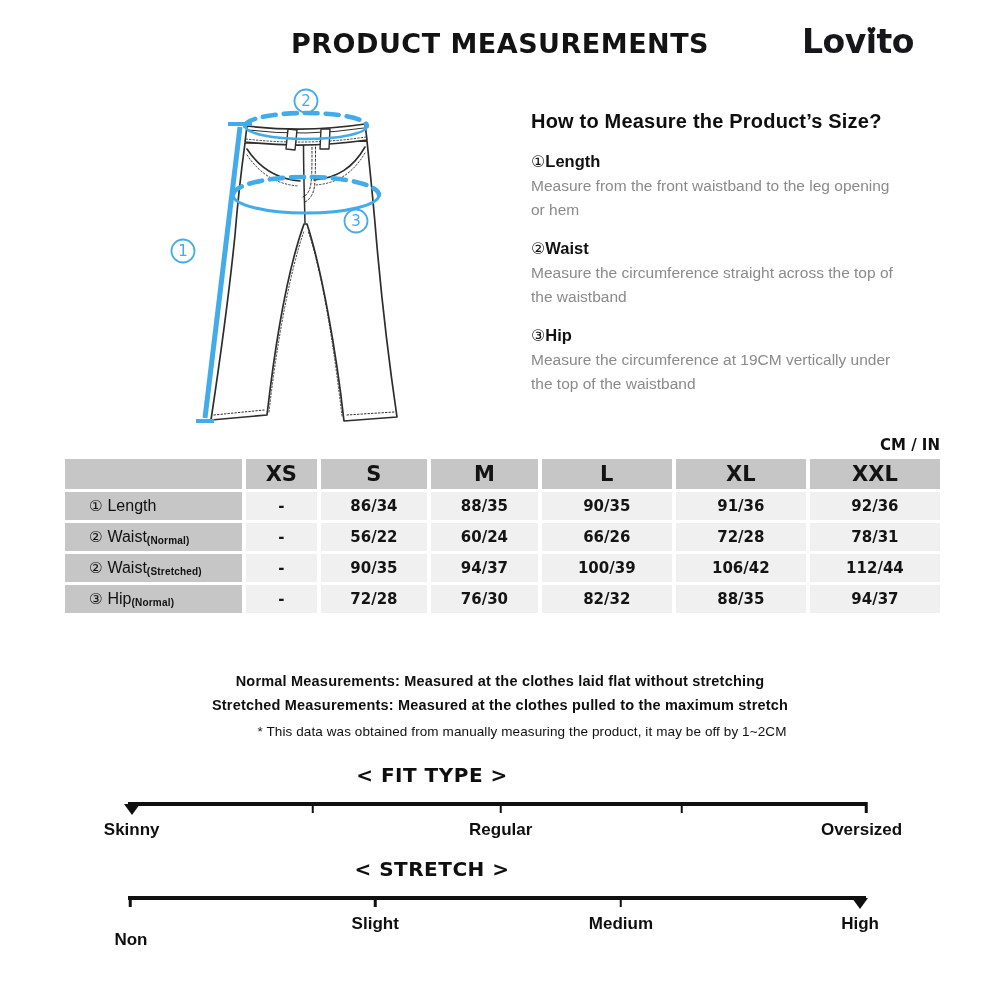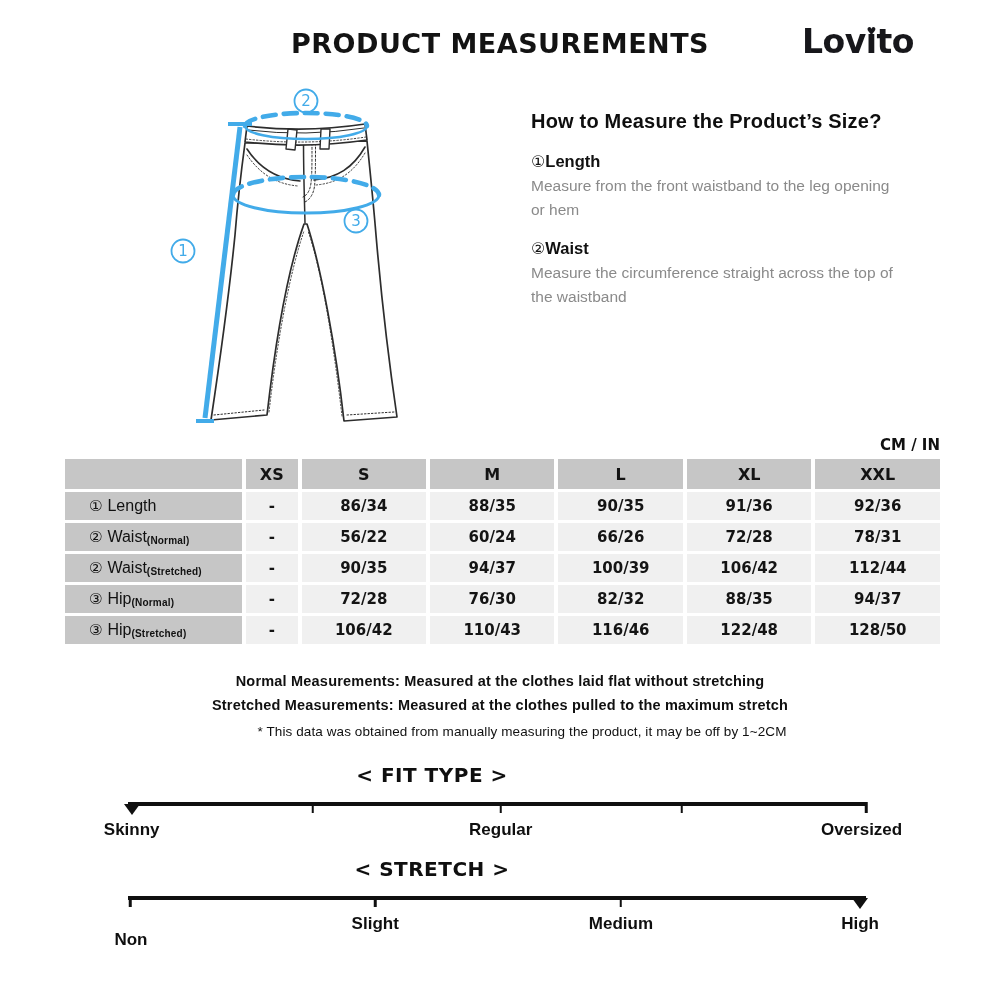--- a/index.html
+++ b/index.html
@@ -25,21 +25,21 @@
   .howto-name{font-weight:bold;}
   .howto-desc{width:372px;font-size:15.5px;line-height:24px;color:#8a8a8a;}
 
   .units{position:absolute;top:436px;left:61px;width:879px;text-align:right;
          font-family:"DejaVu Sans",sans-serif;font-weight:bold;font-size:15px;color:#111;}
 
   .table-wrap{position:absolute;top:456px;left:61px;width:883px;}
   table{width:100%;border-collapse:separate;border-spacing:4px 3px;}
   th,td{text-align:center;vertical-align:middle;padding:0;}
   thead th{background:#c6c6c6;height:30px;
-           font-family:"DejaVu Sans",sans-serif;font-weight:bold;font-size:16px;color:#131313;}
+           font-family:"DejaVu Sans",sans-serif;font-weight:bold;font-size:21px;color:#131313;}
   thead th.corner{width:20.8%;}
   tbody th{background:#c6c6c6;height:28px;text-align:left;padding-left:24px;
            font-weight:400;font-size:16px;white-space:nowrap;color:#111;}
   tbody td{background:#f0f0f0;height:28px;
            font-family:"DejaVu Sans",sans-serif;font-weight:bold;font-size:15px;color:#141414;}
   .row-num{font-family:"DejaVu Sans",sans-serif;font-size:15px;margin-right:5px;}
   .row-sub{font-size:10px;font-weight:bold;position:relative;top:2px;letter-spacing:.2px;}
 
   .notes{position:absolute;top:669px;left:0;width:1000px;text-align:center;color:#101010;}
   .note-line{font-weight:bold;font-size:14.5px;line-height:24px;letter-spacing:.2px;}
@@ -116,20 +116,24 @@
   <div class="howto-heading">How to Measure the Product’s Size?</div>
   <div id="howto-items">
       <div class="howto-item">
         <div class="howto-label"><span class="howto-num">①</span><span class="howto-name">Length</span></div>
         <div class="howto-desc">Measure from the front waistband to the leg opening or hem</div>
       </div>
       <div class="howto-item">
         <div class="howto-label"><span class="howto-num">②</span><span class="howto-name">Waist</span></div>
         <div class="howto-desc">Measure the circumference straight across the top of the waistband</div>
       </div>
+      <div class="howto-item">
+        <div class="howto-label"><span class="howto-num">③</span><span class="howto-name">Hip</span></div>
+        <div class="howto-desc">Measure the circumference at 19CM vertically under the top of the waistband</div>
+      </div>
     </div>
 </div>
 
 <div class="units">CM / IN</div>
 
 <div class="table-wrap">
   <table>
     <thead>
         <tr id="thead-row">
           <th class="corner"></th>
@@ -171,29 +175,20 @@
         </tr>
         <tr>
           <th class="row-label"><span class="row-num">③</span><span class="row-name">Hip</span><span class="row-sub">(Normal)</span></th>
           <td class="val-cell">-</td>
           <td class="val-cell">72/28</td>
           <td class="val-cell">76/30</td>
           <td class="val-cell">82/32</td>
           <td class="val-cell">88/35</td>
           <td class="val-cell">94/37</td>
         </tr>
-        <tr>
-          <th class="row-label"><span class="row-num">③</span><span class="row-name">Hip</span><span class="row-sub">(Stretched)</span></th>
-          <td class="val-cell">-</td>
-          <td class="val-cell">106/42</td>
-          <td class="val-cell">110/43</td>
-          <td class="val-cell">116/46</td>
-          <td class="val-cell">122/48</td>
-          <td class="val-cell">128/50</td>
-        </tr>
       </tbody>
   </table>
 </div>
 
 <div class="notes">
   <div class="note-line">Normal Measurements: Measured at the clothes laid flat without stretching</div>
   <div class="note-line">Stretched  Measurements: Measured at the clothes pulled to the maximum stretch</div>
   <div class="note-disclaimer">* This data was obtained from manually measuring the product, it may be off by 1~2CM</div>
 </div>
 

